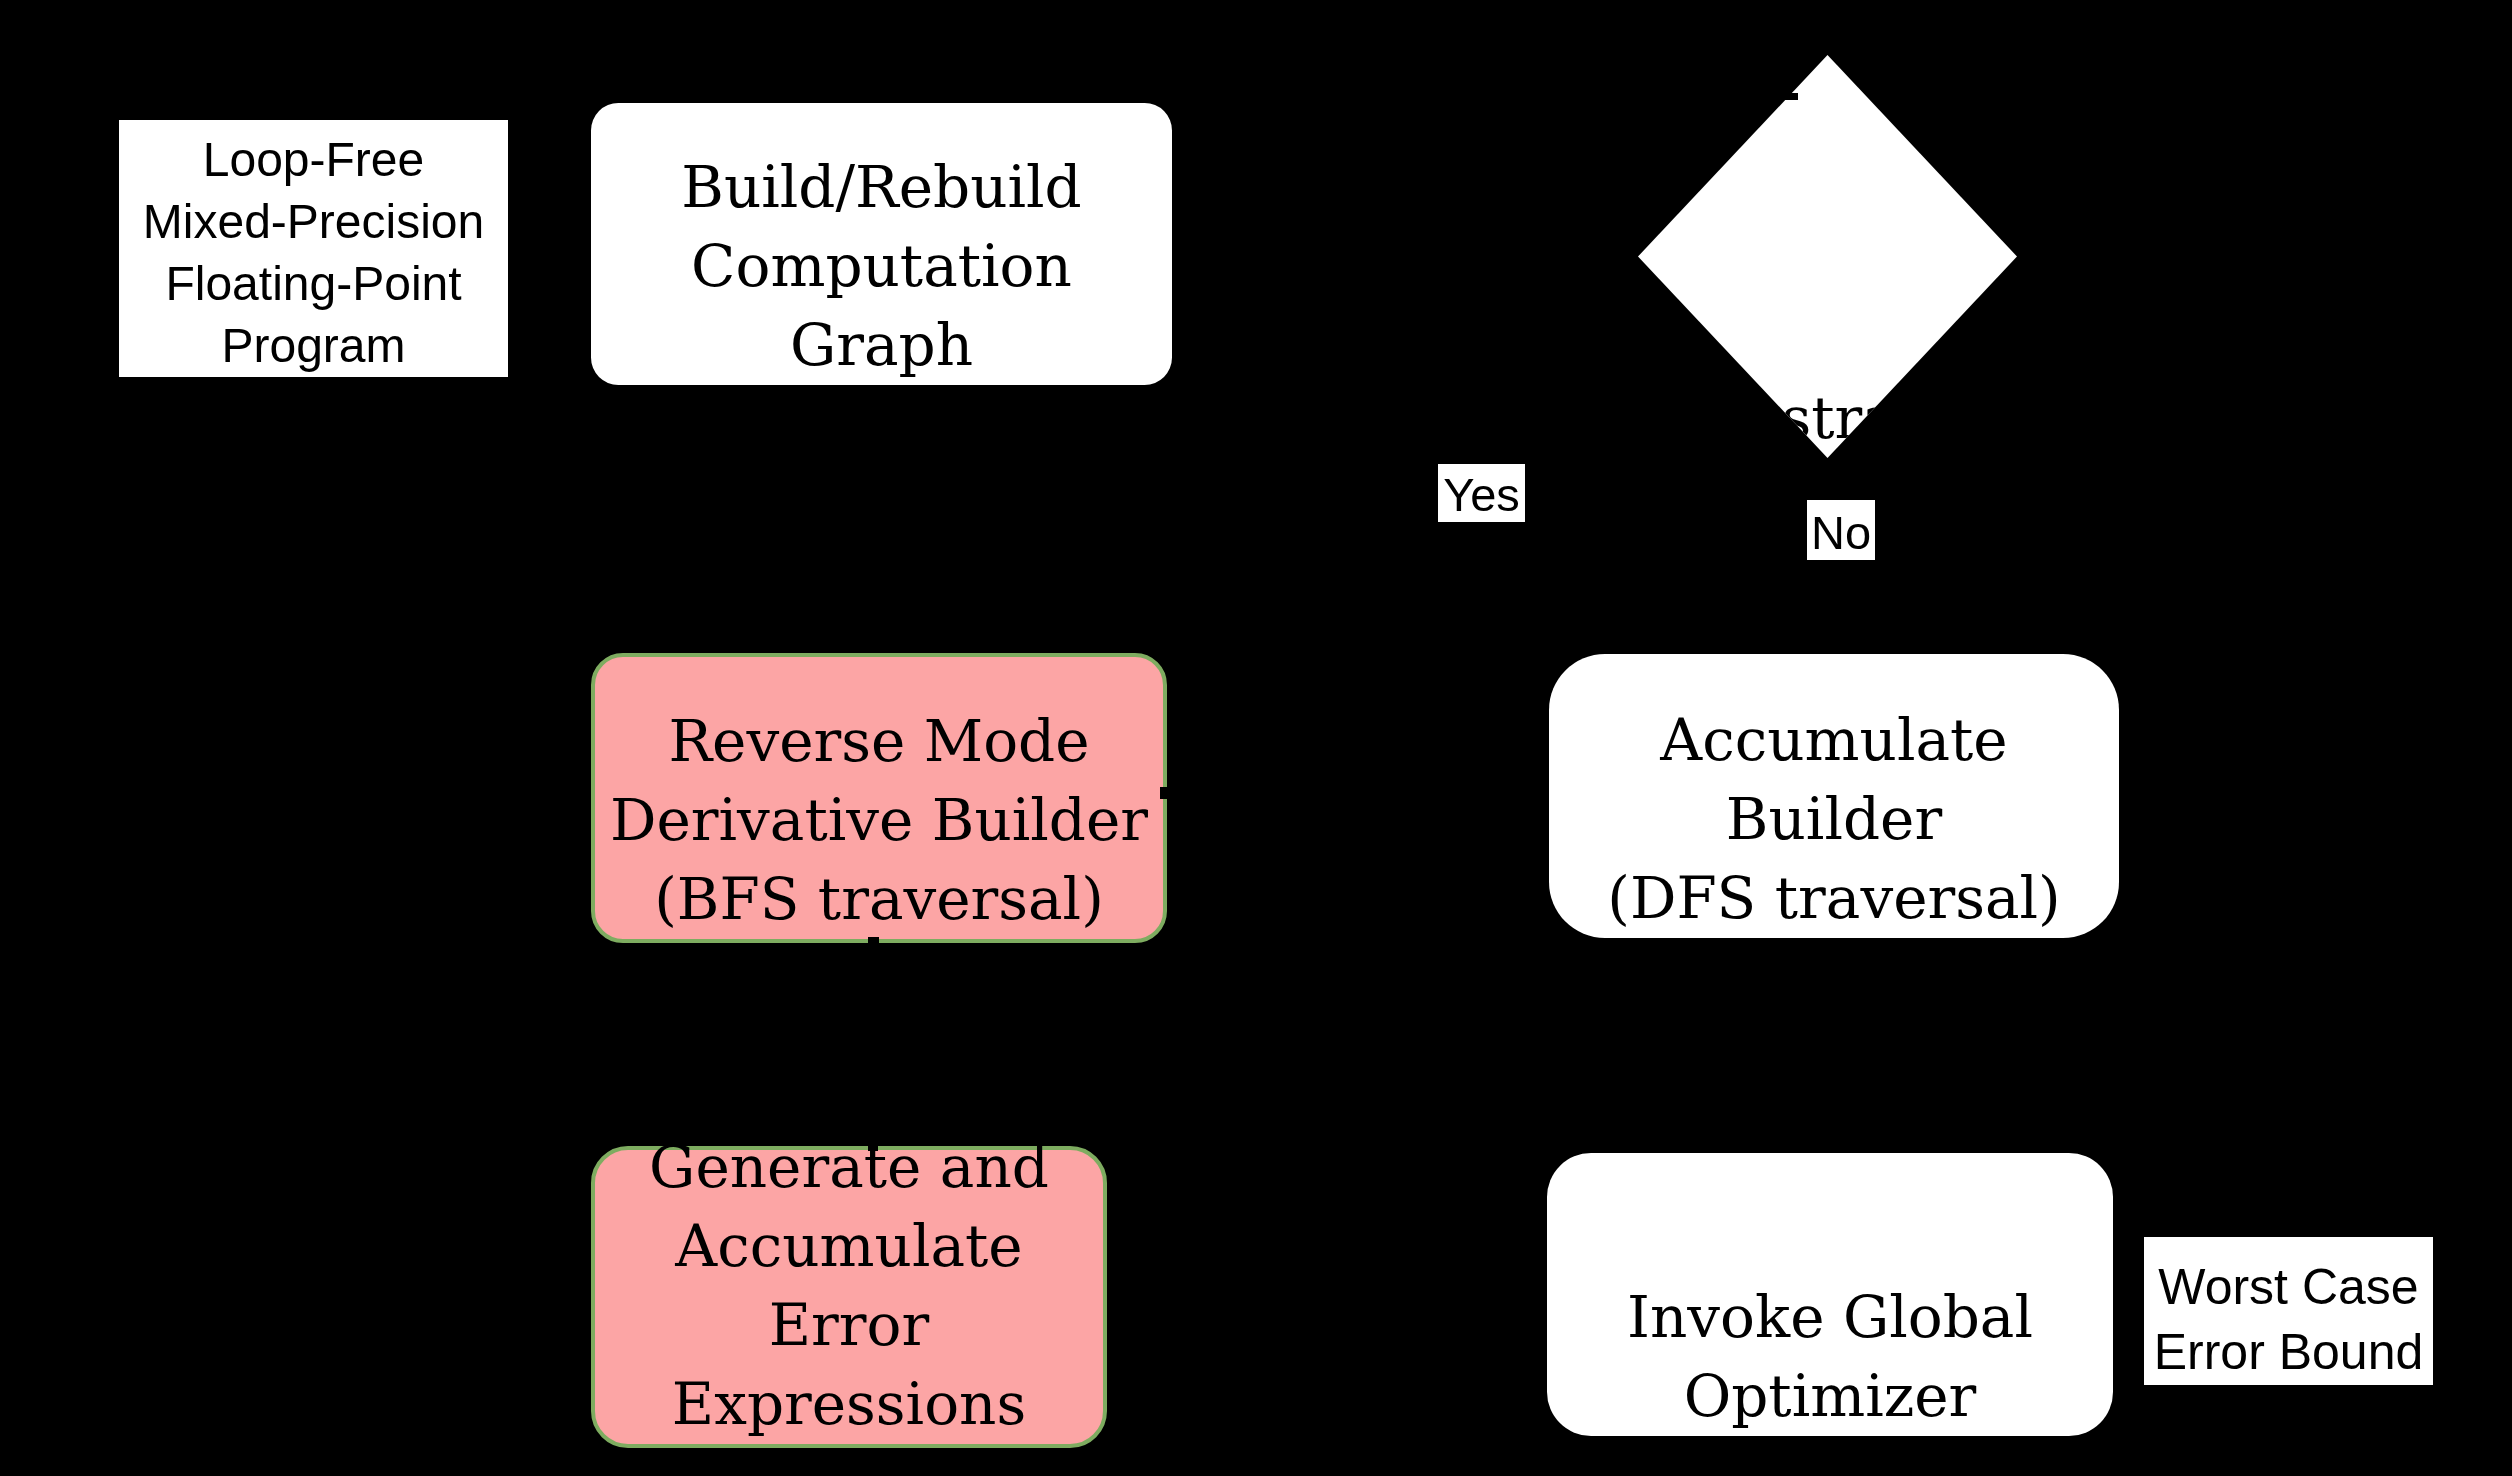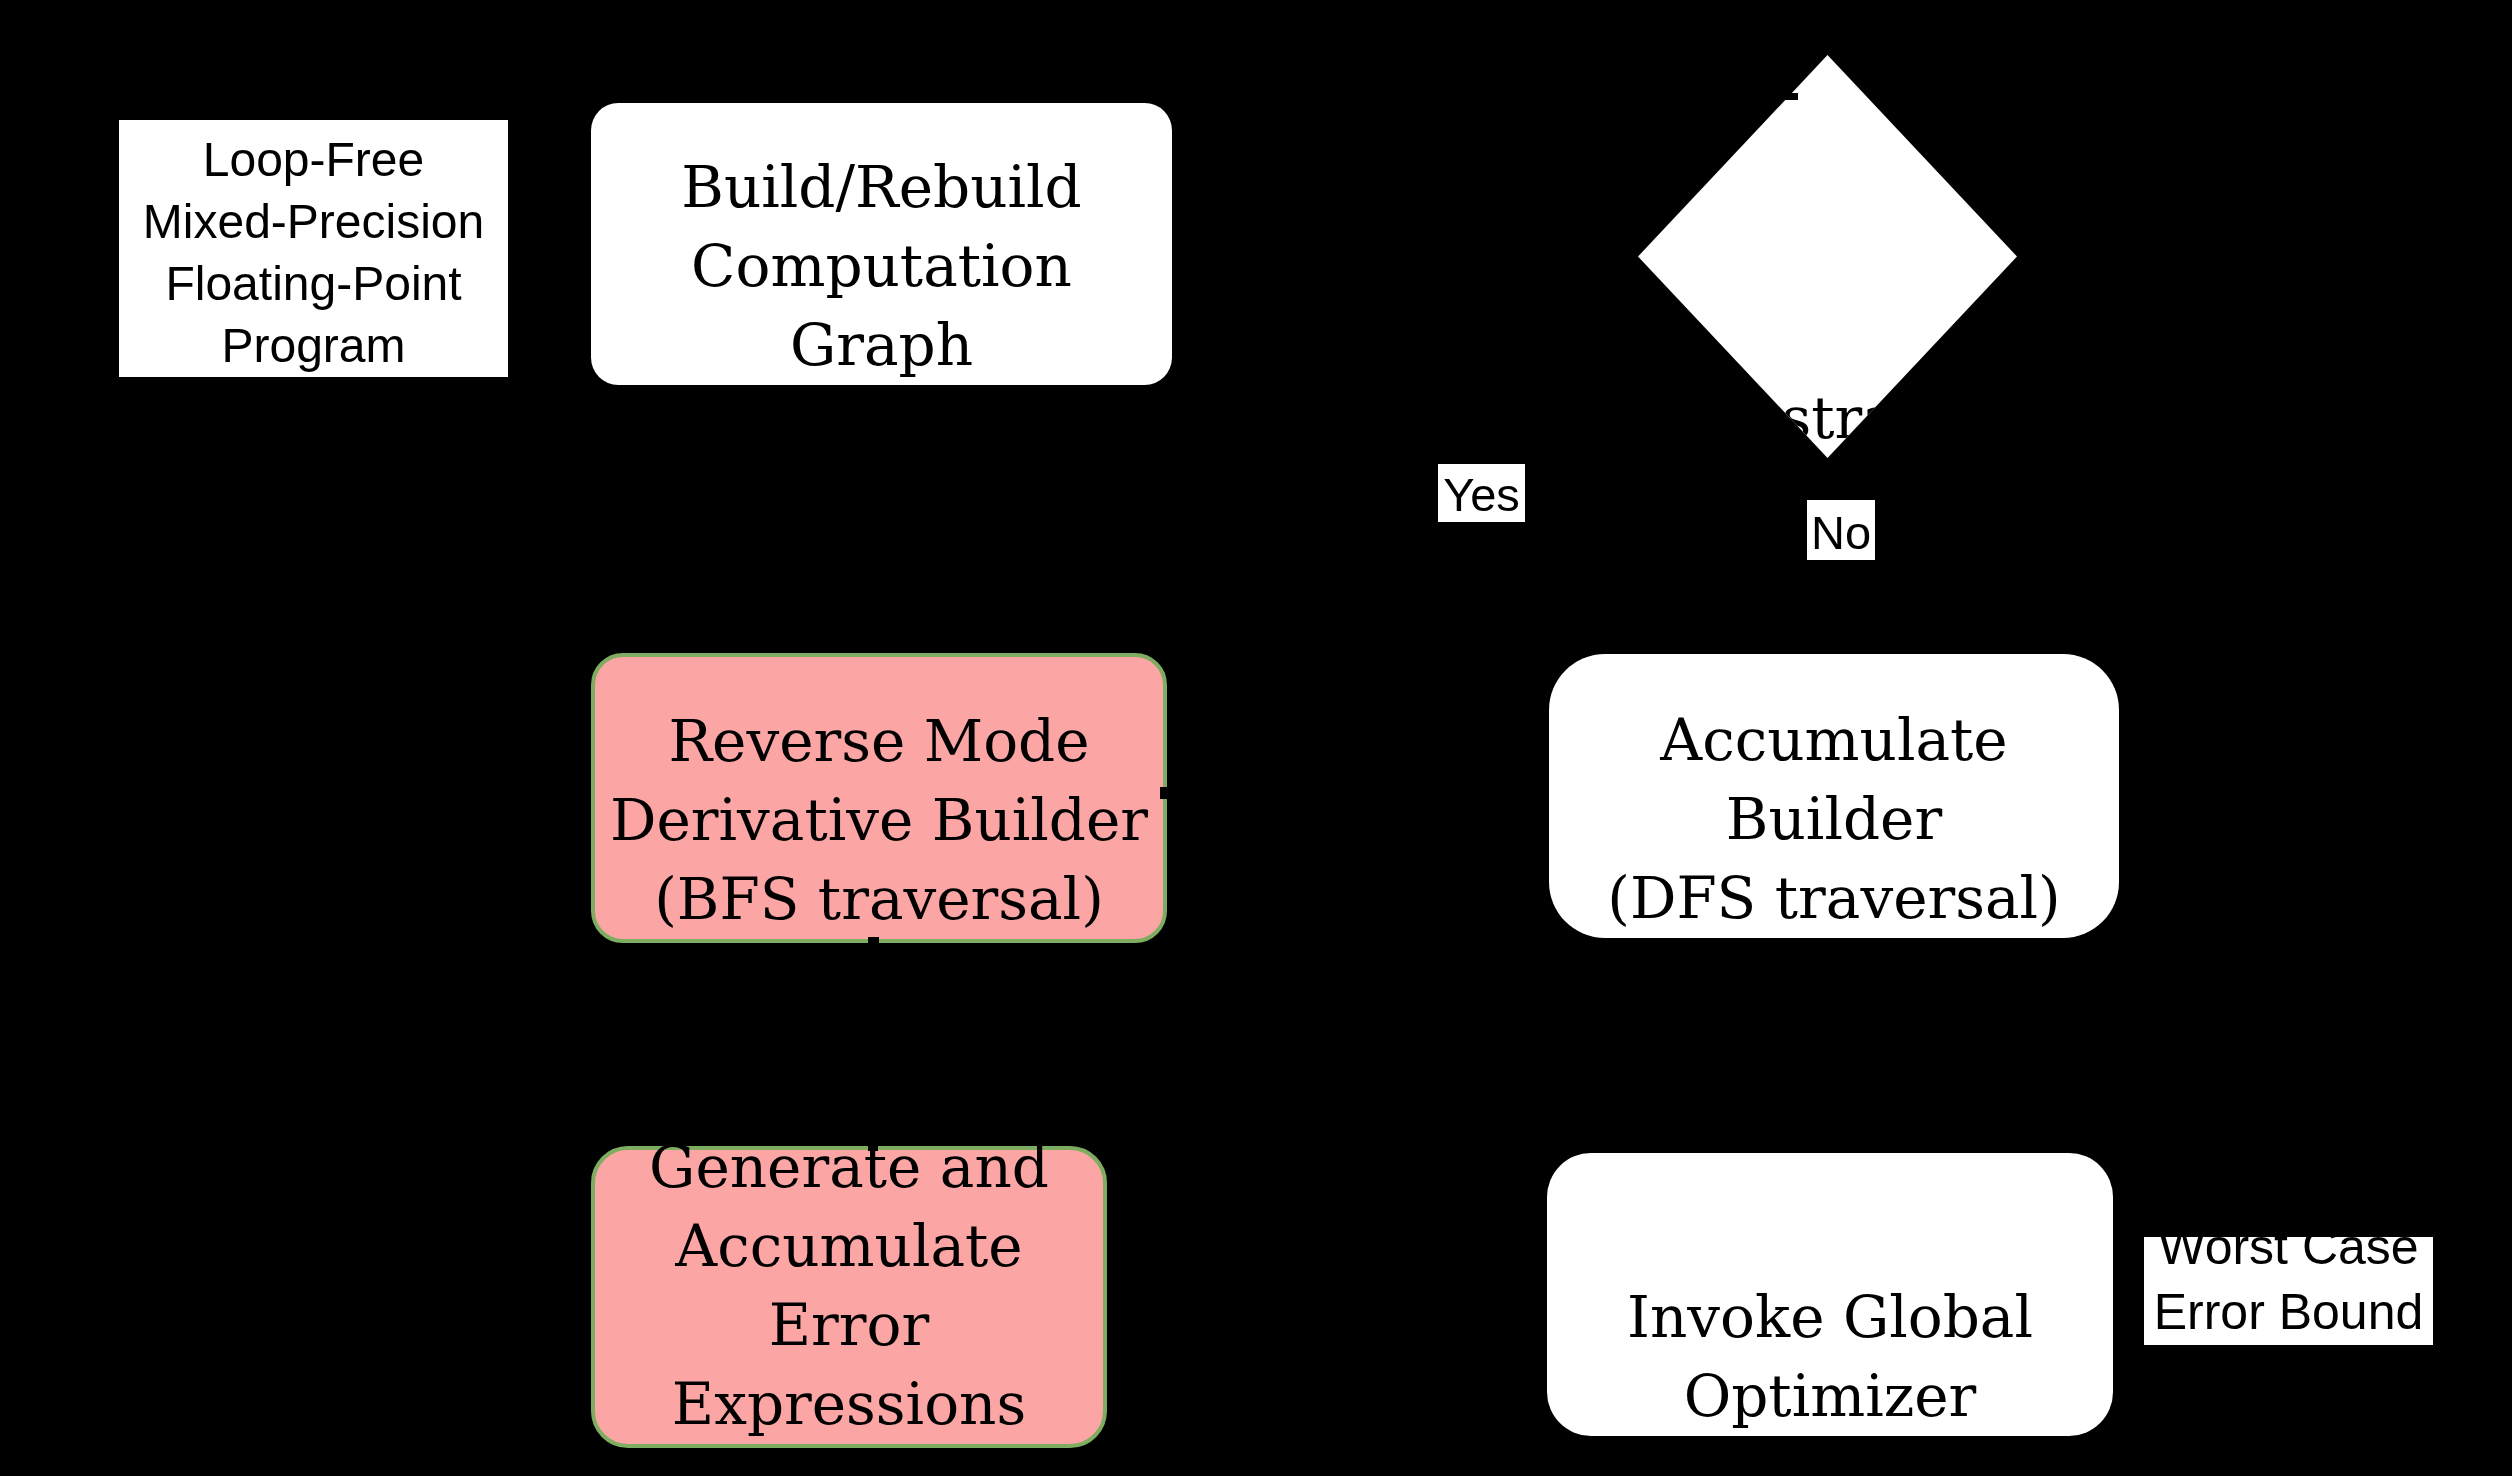--- a/index.html
+++ b/index.html
@@ -47,21 +47,21 @@
   #loop-free-box       { left: 119px;  top: 120px;  width: 389px; height: 257px; }
   #build-rebuild-box   { left: 591px;  top: 103px;  width: 581px; height: 282px; border-radius: 27.4px; }
   #diamond-abstract    { left: 1638px; top: 55px;   width: 379px; height: 403px;
                          clip-path: polygon(50% 0, 100% 50%, 50% 100%, 0 50%); }
   #yes-label           { left: 1438px; top: 464px;  width: 87px; height: 58px;  font-size: 47px; }
   #no-label            { left: 1807px; top: 500px;  width: 68px;  height: 60px;  font-size: 47px; }
   #reverse-mode-box    { left: 591px;  top: 653px;  width: 576px; height: 290px; box-sizing: border-box; }
   #expression-box      { left: 1549px; top: 654px;  width: 570px; height: 284px; border-radius: 56px; }
   #generate-box        { left: 591px;  top: 1146px; width: 516px; height: 302px; box-sizing: border-box; border-radius: 37px; }
   #invoke-box          { left: 1547px; top: 1153px; width: 566px; height: 283px; }
-  #worst-case-label    { left: 2144px; top: 1237px; width: 289px; height: 108px;
+  #worst-case-label    { left: 2144px; top: 1237px; width: 289px; height: 148px;
                          font-size: 50px; line-height: 65px; }
   
   .tick {
     position: absolute;
     background: #000000;
   }
   #tick-reverse-bottom { left: 868px; top: 937px; width: 11.3px; height: 9px; }
   #tick-reverse-right  { left: 1160px; top: 787px;  width: 13px; height: 12px; }
   #tick-generate-top   { left: 868px; top: 1141px; width: 9.7px; height: 9.7px; }
   #tick-generate-right { left: 1162px; top: 1289px; width: 13px; height: 11.3px; }

